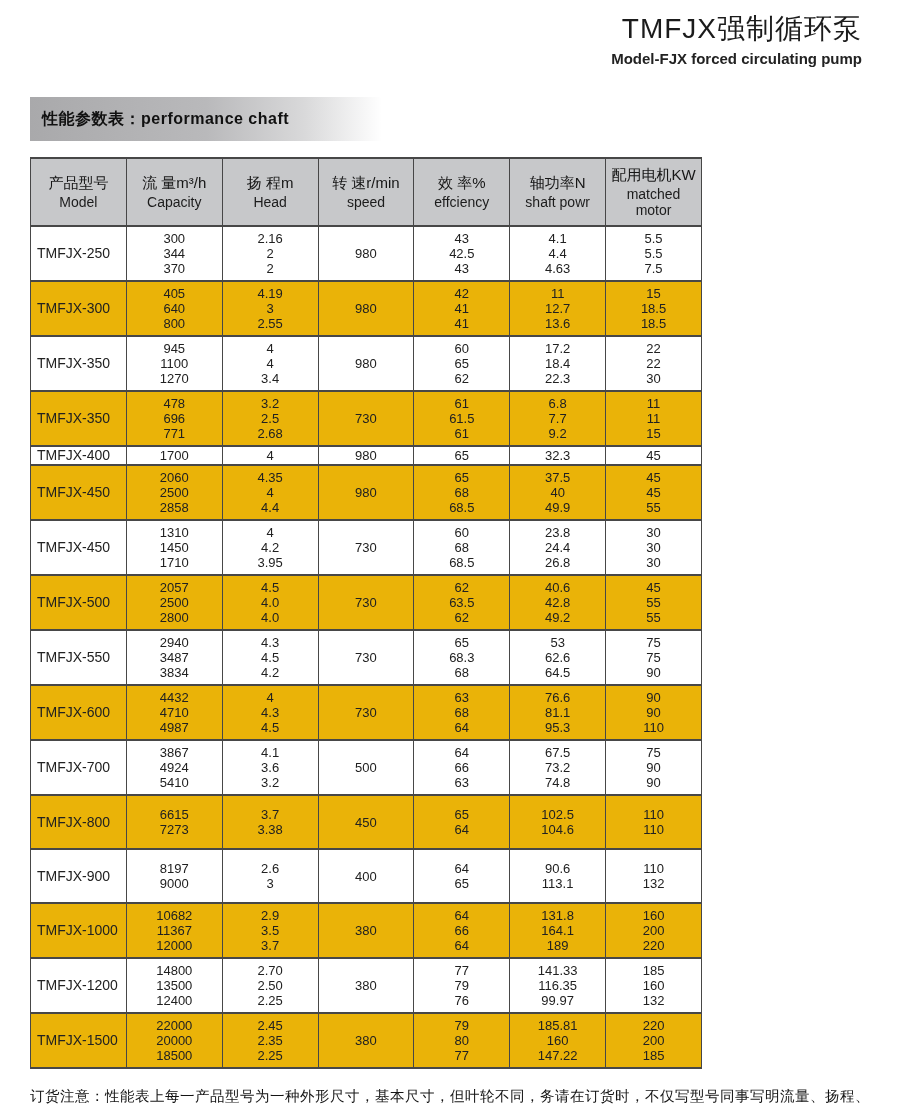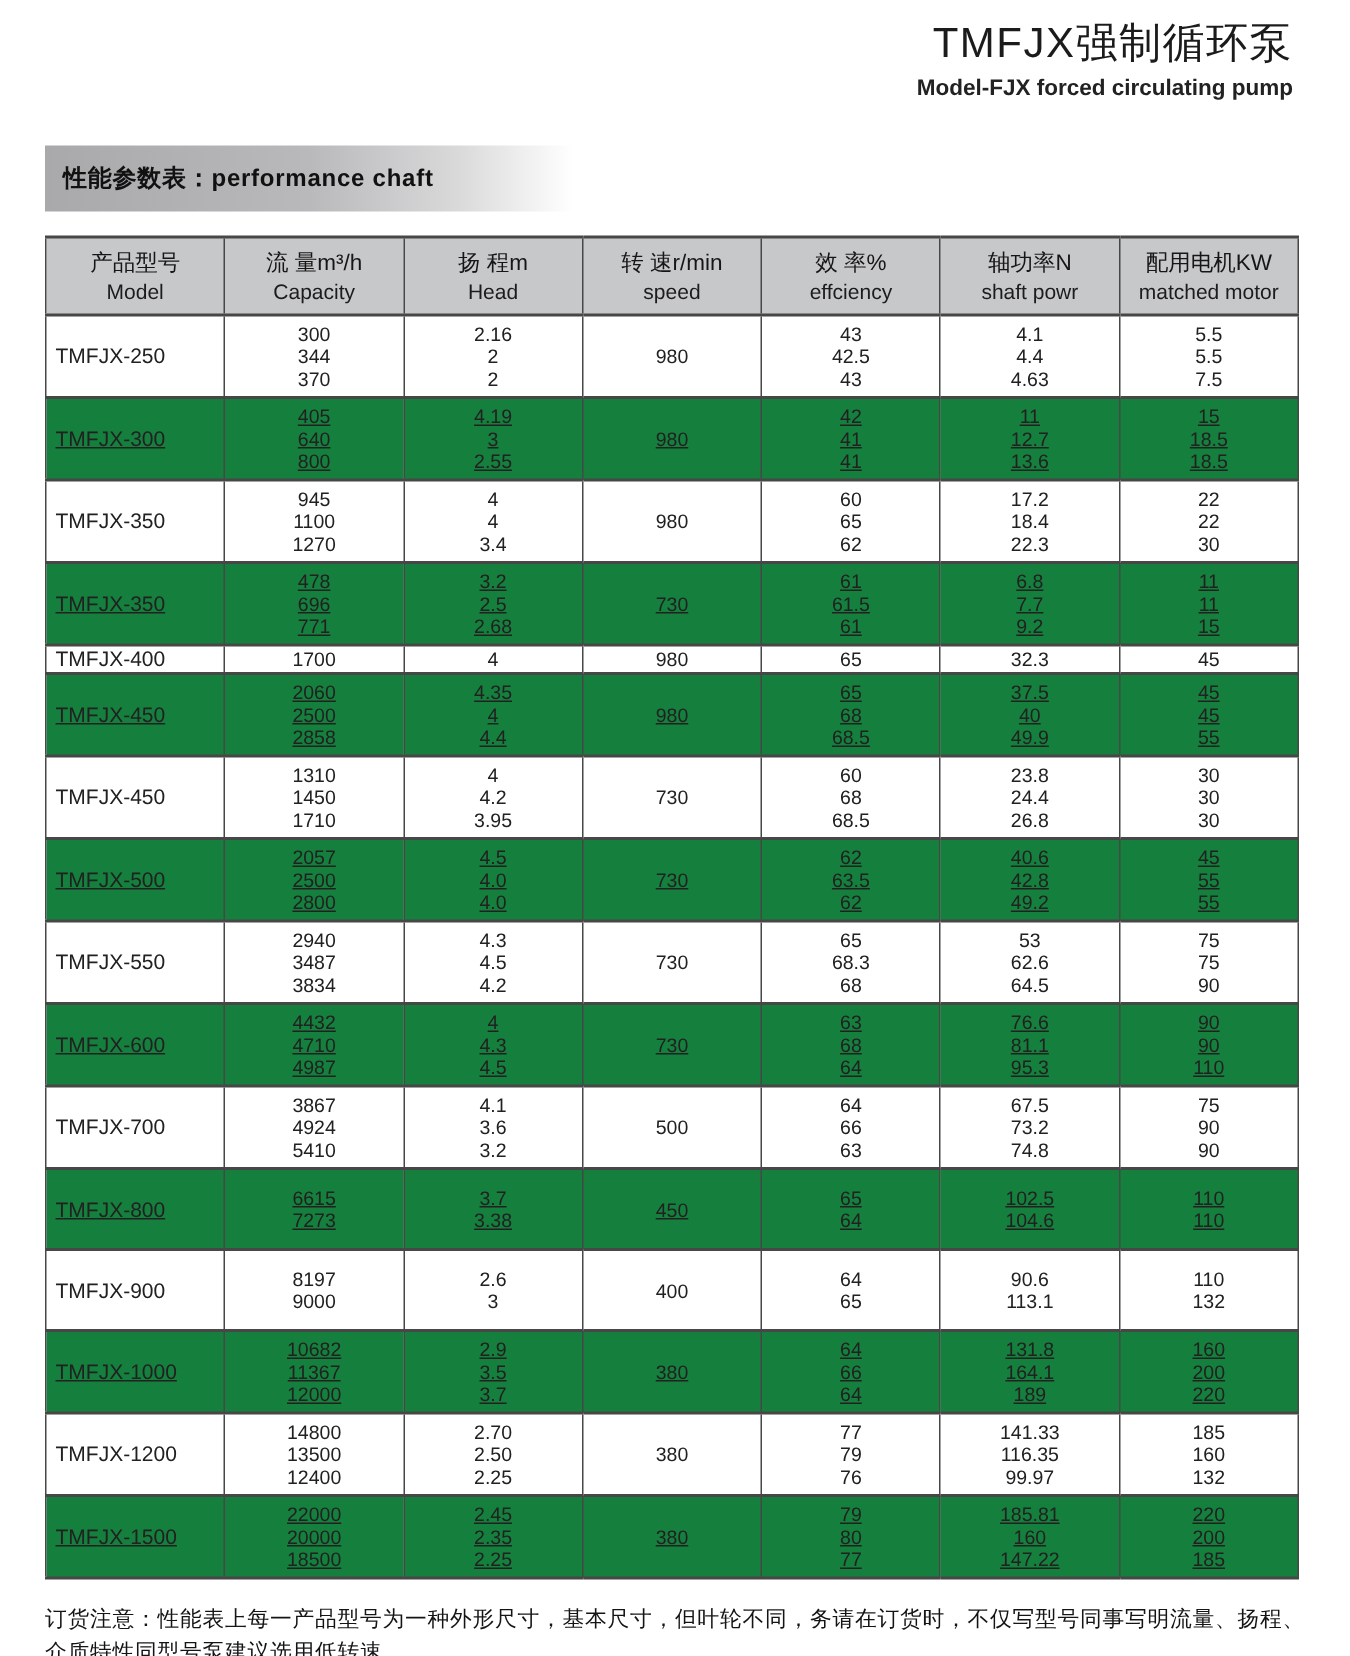--- a/index.html
+++ b/index.html
@@ -17,41 +17,41 @@
   .section-bar {
     margin:30px 0 0 30px;
     width:352px; height:44px;
     background:linear-gradient(90deg,#a9a9ab 0%,#b9b9bb 50%,#d9d9da 78%,#ffffff 100%);
     display:flex; align-items:center;
   }
   .section-bar span { font-size:16px; font-weight:bold; color:#111; padding-left:12px; letter-spacing:0.5px; }
 
   table.perf {
     margin:16px 0 0 30px;
-    width:836px;
+    width:672px;
     border-collapse:collapse;
     table-layout:fixed;
   }
   table.perf th, table.perf td {
     border:1px solid #474747;
     border-top:2px solid #474747;
     border-bottom:2px solid #474747;
     text-align:center;
     vertical-align:middle;
   }
   table.perf th {
     background:#c7c8ca;
     font-weight:normal;
     padding:7px 2px;
   }
   .h-cn { font-size:15px; color:#161616; }
   .h-en { font-size:14px; color:#1c1c1c; margin-top:1px; }
   table.perf td { padding:4px 2px; font-size:13px; line-height:15px; color:#212121; }
   table.perf td.model { text-align:left; padding-left:6px; font-size:14px; }
-  tr.shaded td { background:#15803d;text-decoration:underline; }
+  tr.shaded td { background:#eab308; }
   tr.two td { padding:11px 2px; }
   tr.one td { padding:1px 2px; }
 
   .notes { margin:16px 30px 0 30px; }
   .note-cn {
     font-size:14.5px; line-height:1.55; color:#141414;
     letter-spacing:0.5px;
   }
   .note-en {
     font-size:15px; line-height:1.5; color:#141414;

